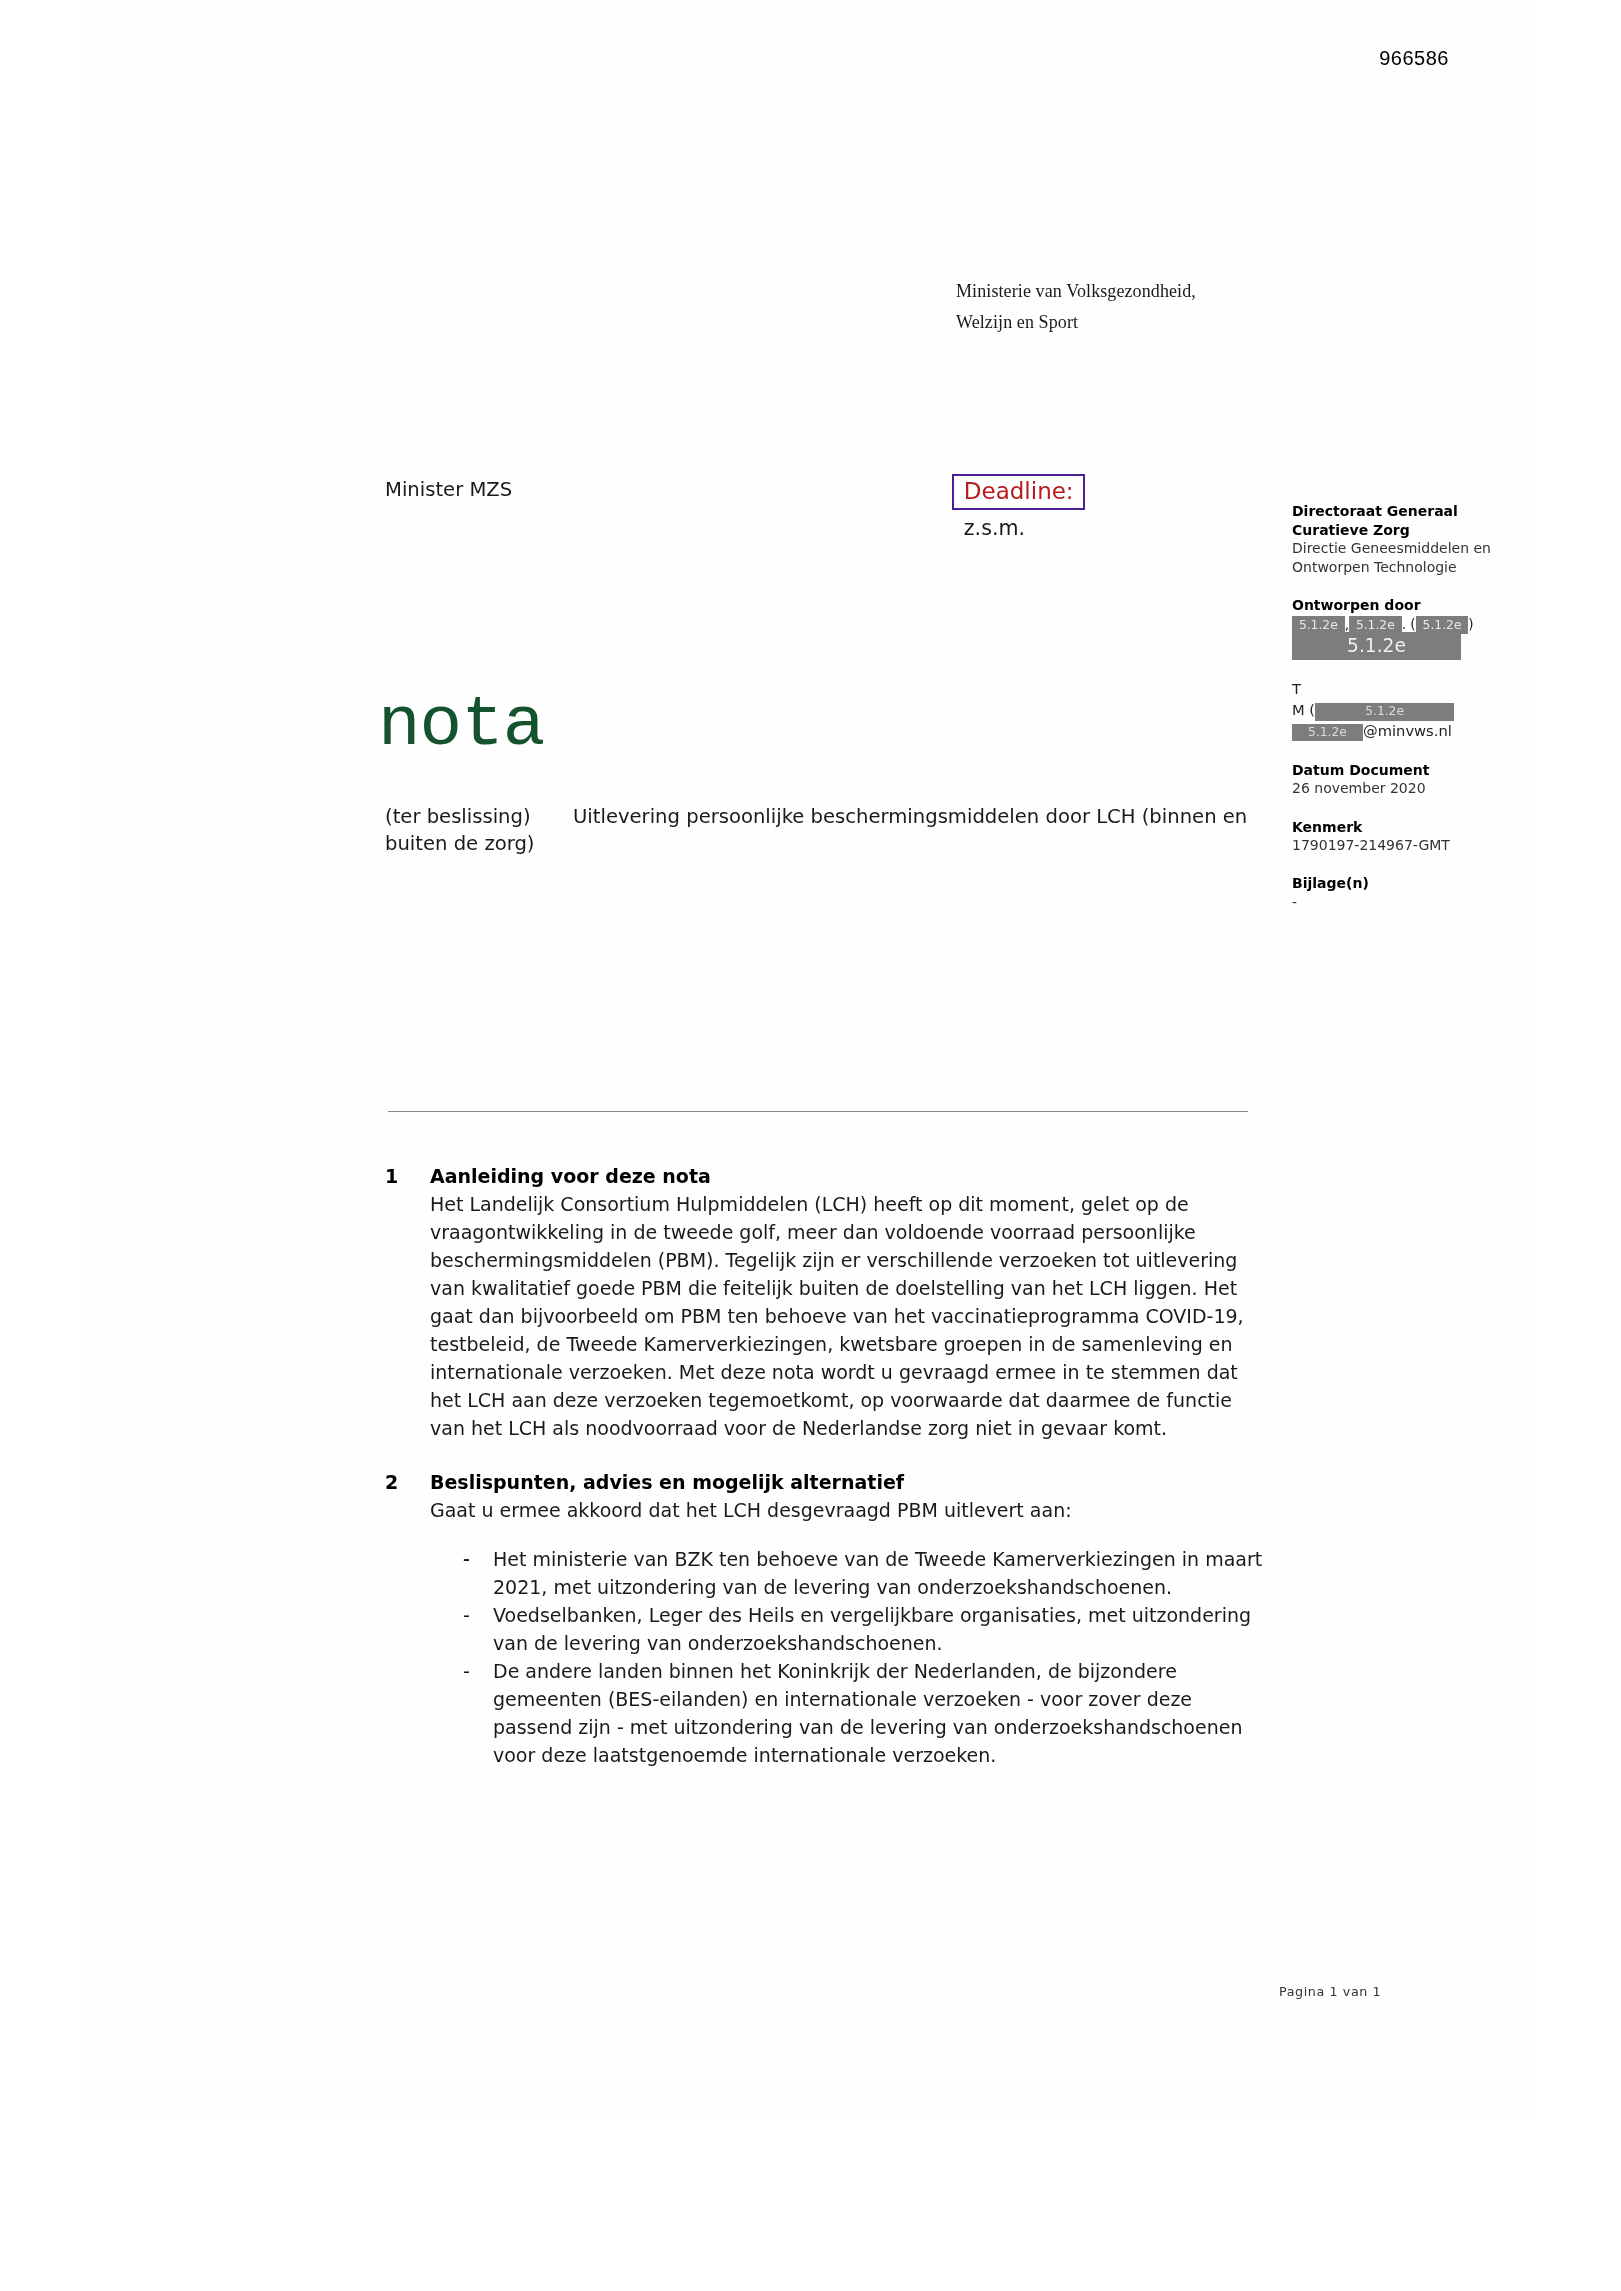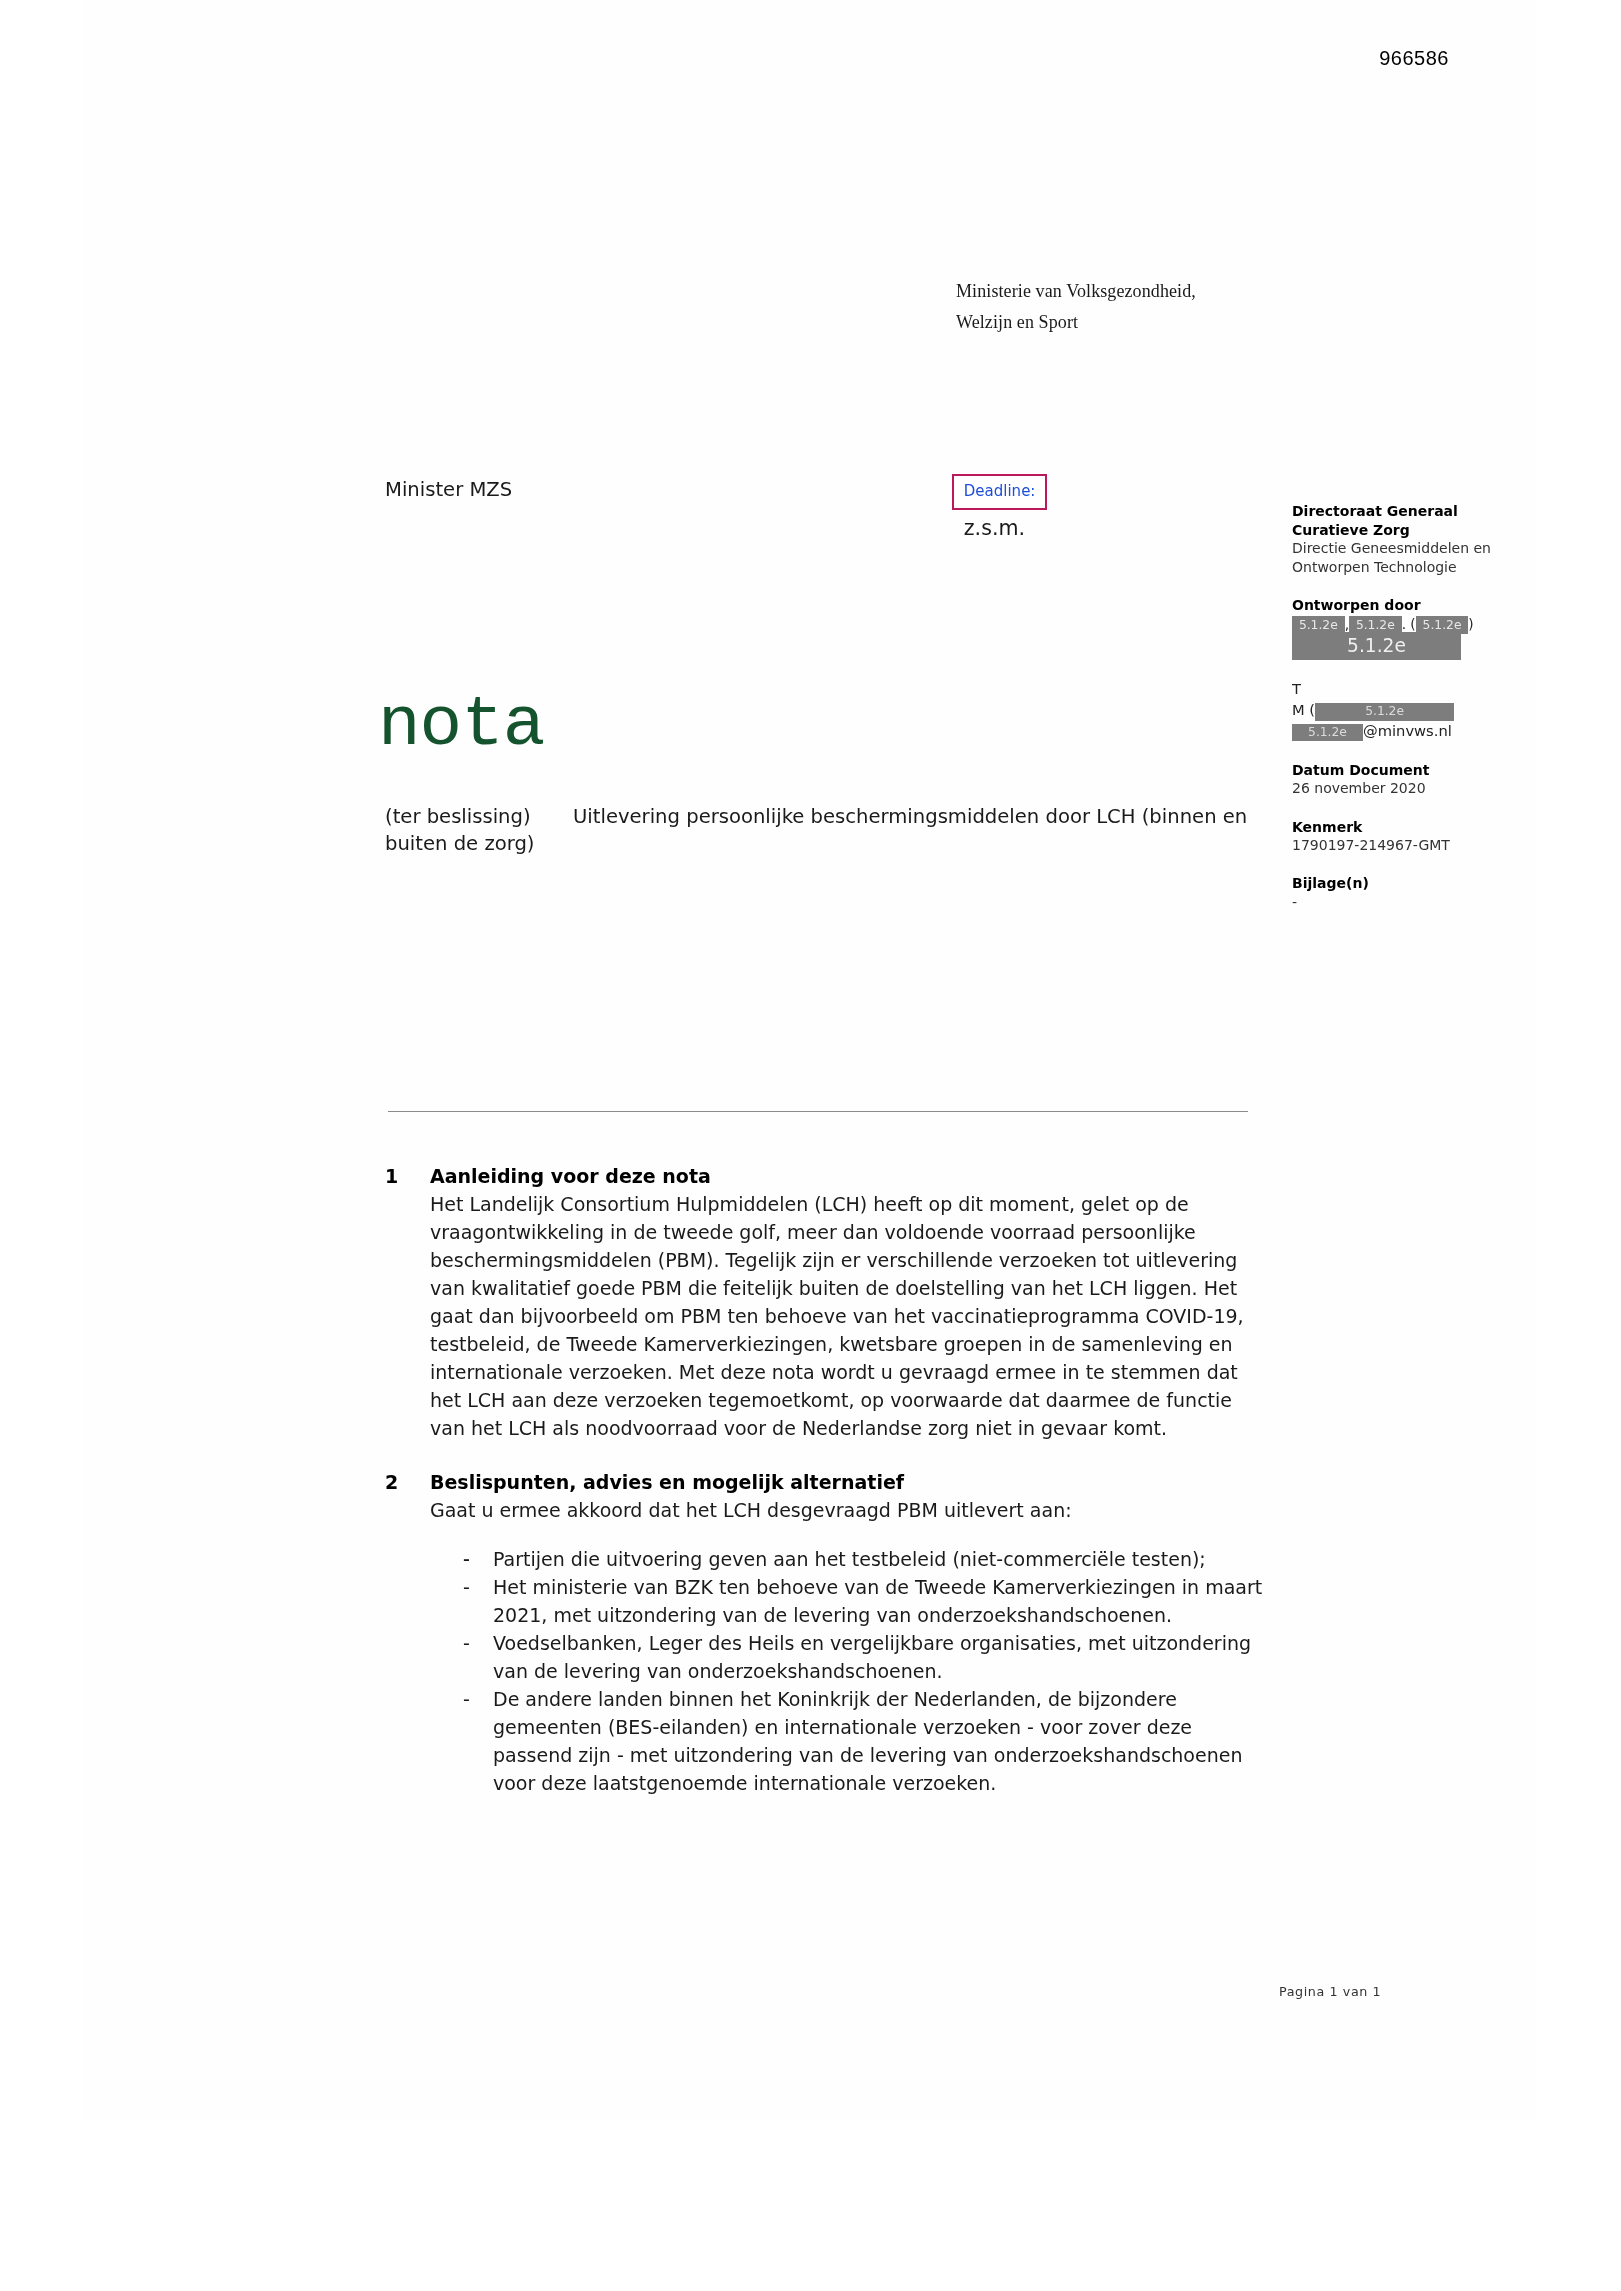--- a/index.html
+++ b/index.html
@@ -65,27 +65,27 @@
   }
 
   
   .deadline-wrap {
     position: absolute;
     left: 868px;
     top: 474px;
     width: 157px;
   }
   .deadline-box {
-    border: 2px solid #be185d;
+    border: 2px solid #4c1d95;
     padding: 3.9px 9.8px 4.9px 9.8px;
     display: inline-block;
-    font-size: 15px;
+    font-size: 23px;
     line-height: 23.5px;
     background: #fff;
-    color: #1d4ed8;
+    color: #b91c1c;
   }
   .deadline-value {
     margin-top: 5.9px;
     padding-left: 11.8px;
     font-size: 20.6px;
     color: #1a1a1a;
   }
 
   
   .meta {
@@ -328,21 +328,20 @@
         <span class="sec-title">Beslispunten, advies en mogelijk alternatief</span>
       </div>
       <div class="sec-body">
         <p>Gaat u ermee akkoord dat het LCH desgevraagd PBM uitlevert aan:</p>
         <ul class="dash-list">
           <li>
             <span class="dash">-</span>
           </li>
           <li>
             <span class="dash">-</span>
-            <span>Partijen die uitvoering geven aan het testbeleid (niet-commerciële testen);</span>
           </li>
           <li>
             <span class="dash">-</span>
             <span>Het ministerie van BZK ten behoeve van de Tweede Kamerverkiezingen in maart 2021, met uitzondering van de levering van onderzoekshandschoenen.</span>
           </li>
           <li>
             <span class="dash">-</span>
             <span>Voedselbanken, Leger des Heils en vergelijkbare organisaties, met uitzondering van de levering van onderzoekshandschoenen.</span>
           </li>
           <li>

